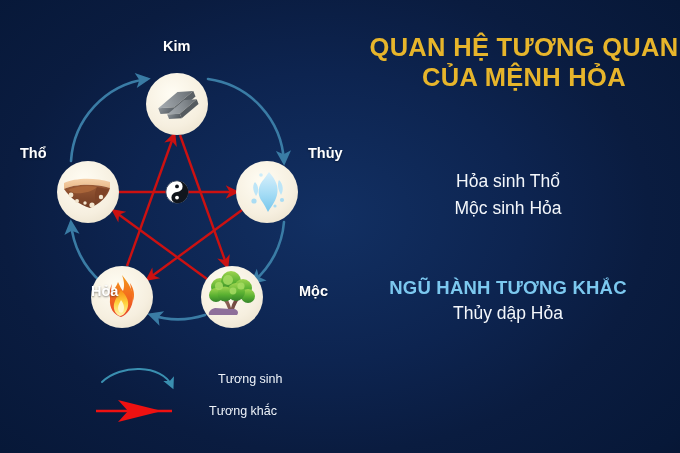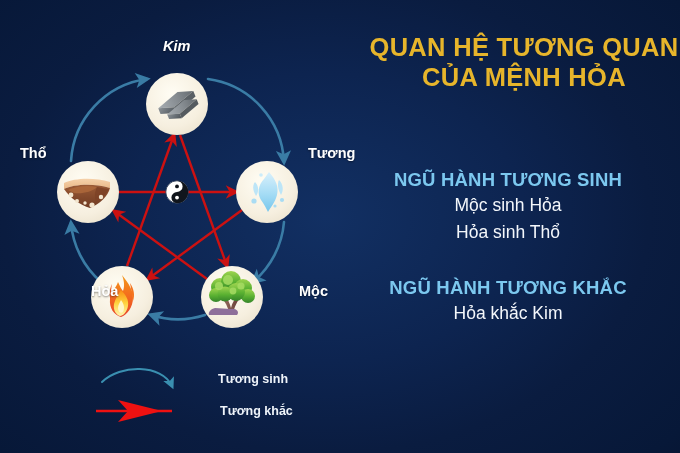--- a/index.html
+++ b/index.html
@@ -77,43 +77,42 @@
   .diagram svg { display: block; }
 
   .el-label {
     position: absolute;
     color: #ffffff;
     font-size: 14.5px;
     font-weight: bold;
     white-space: nowrap;
     text-shadow: 0 1px 2px rgba(0,0,0,.45);
   }
-  .lbl-kim  { left: 163px; top: 38px; font-style: italic; }
+  .lbl-kim  { left: 163px; top: 38px; }
   .lbl-thuy { left: 308px; top: 145px; }
   .lbl-moc  { left: 275px; top: 283px; margin-left: 24px; }
   .lbl-hoa  { left: 47px;  top: 283px; margin-left: 44px; }
   .lbl-tho  { left: 20px;   top: 145px; }
 
   
   .legend {
     position: absolute;
     left: 96px;
     top: 352px;
     width: 240px;
     height: 80px;
-    font-weight: bold;
   }
   .legend-text {
     position: absolute;
     color: #eef3f9;
     font-size: 12.5px;
     white-space: nowrap;
   }
   .lg-sinh { left: 122px; top: 20px; }
-  .lg-khac { left: 124px; top: 52px; }
+  .lg-khac { left: 113px; top: 52px; }
 </style>
 </head>
 <body>
 
 <div id="root">
 
   <div class="diagram">
     <svg width="340" height="345" viewBox="0 0 340 345" xmlns="http://www.w3.org/2000/svg">
       <defs>
 
@@ -291,21 +290,21 @@
             <circle cx="-11" cy="9" r="2"></circle>
             <circle cx="13" cy="5" r="2.2"></circle>
             <circle cx="4" cy="13" r="2.6"></circle>
             <circle cx="-3" cy="11" r="1.7"></circle>
           </g>
         </g>
       </g>
     </svg>
 
     <span class="el-label lbl-kim">Kim</span>
-    <span class="el-label lbl-thuy">Tương</span>
+    <span class="el-label lbl-thuy">Thủy</span>
     <span class="el-label lbl-moc">Mộc</span>
     <span class="el-label lbl-hoa">Hỏa</span>
     <span class="el-label lbl-tho">Thổ</span>
   </div>
 
   <div class="legend">
     <svg width="130" height="80" xmlns="http://www.w3.org/2000/svg" style="position:absolute;left:0;top:0;">
       <defs>
         <marker id="lgBlueHead" viewBox="0 0 12 12" refX="8" refY="6" markerWidth="7" markerHeight="7" orient="auto-start-reverse">
           <path d="M1,1 L11,6 L1,11 L3.4,6 Z" fill="#3a8fb0"></path>
@@ -321,24 +320,23 @@
     <span class="legend-text lg-khac">Tương khắc</span>
   </div>
 
   <div class="right-col">
     <div class="title">
       <span>QUAN HỆ TƯƠNG QUAN</span>
       <span class="line2">CỦA MỆNH HỎA</span>
     </div>
 
     <div class="block sinh">
-      <div class="block-head">NGŨ HÀNH TƯƠNG SINH</div>
+      <div class="block-line">Hỏa sinh Thổ</div>
       <div class="block-line">Mộc sinh Hỏa</div>
-      <div class="block-line">Hỏa sinh Thổ</div>
     </div>
 
     <div class="block khac">
       <div class="block-head">NGŨ HÀNH TƯƠNG KHẮC</div>
-      <div class="block-line">Hỏa khắc Kim</div>
+      <div class="block-line">Thủy dập Hỏa</div>
     </div>
   </div>
 
 </div>
 
 </body></html>

